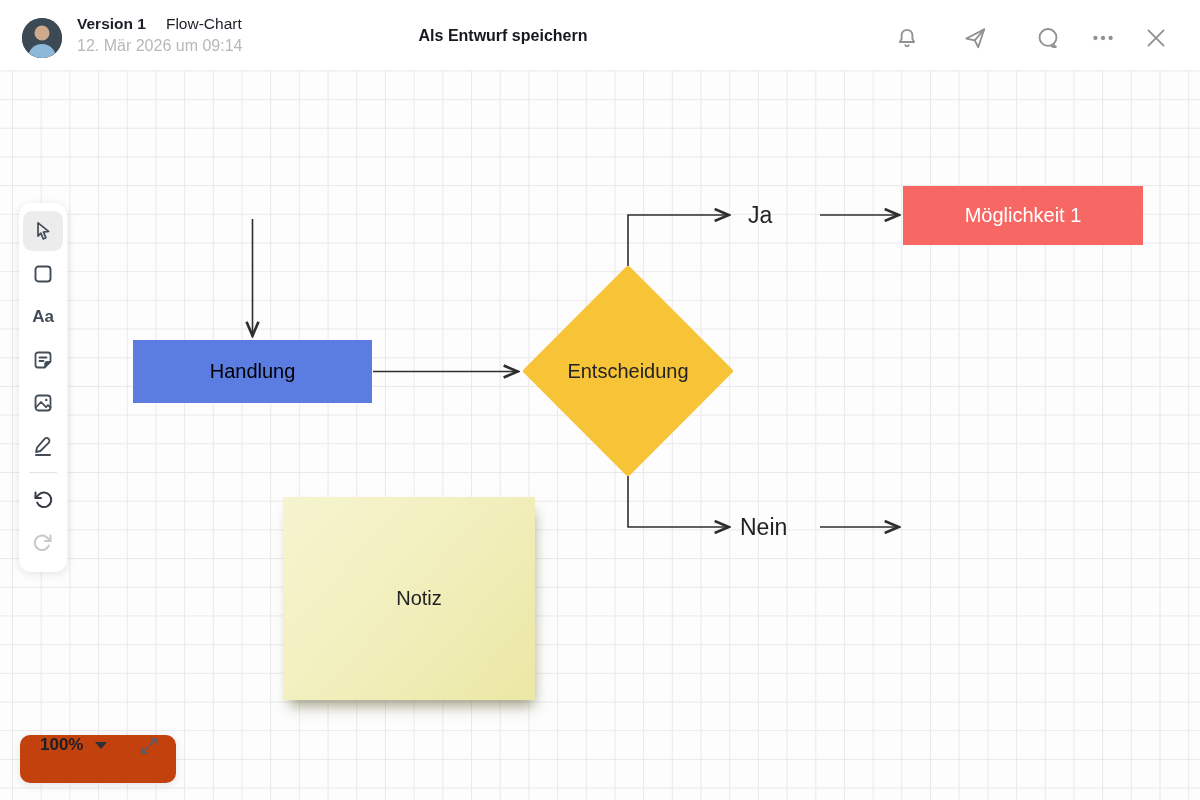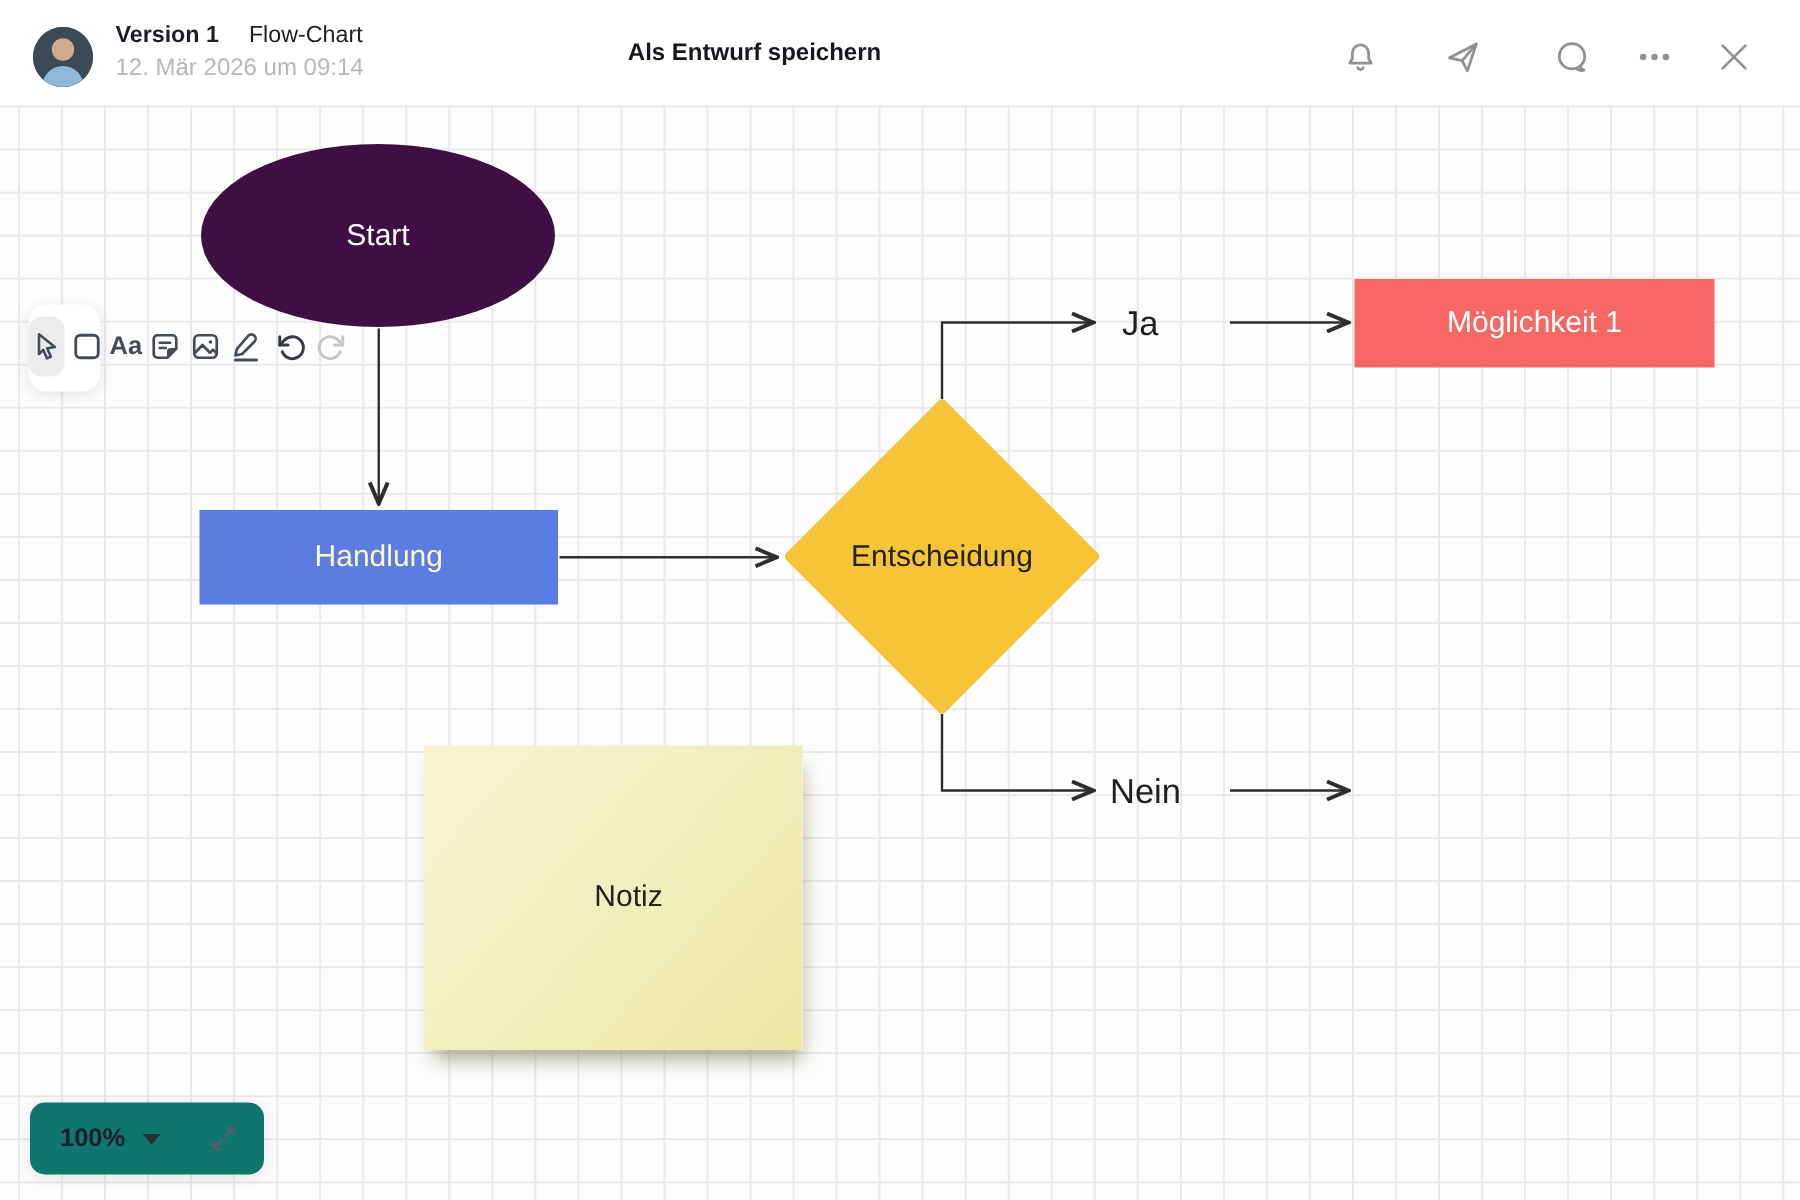--- a/index.html
+++ b/index.html
@@ -57,35 +57,35 @@
   .hicon-bell  { left:894px; }
   .hicon-send  { left:962px; }
   .hicon-chat  { left:1035px; }
   .hicon-more  { left:1090px; }
   .hicon-close { left:1143px; }
 
   
   .toolbar { position:absolute; left:19px; top:203px; width:48px; z-index:9;
              background:#fff; border-radius:12px; padding:8px 0 10px;
              box-shadow:0 2px 10px rgba(0,0,0,.10);
-             display:flex; flex-direction:row; align-items:center; gap:3px; }
+             display:flex; flex-direction:column; align-items:center; gap:3px; }
   .tool { width:40px; height:40px; border:none; background:none; border-radius:9px;
           display:flex; align-items:center; justify-content:center;
           color:#434c59; cursor:pointer; }
   .tool.selected { background:#ececec; }
   .tool.disabled { color:#c6c8cb; }
   .tool svg { width:24px; height:24px; display:block; }
   .tool-text-label { font-size:17px; font-weight:700; color:#434c59; }
   .tb-divider { width:28px; height:1px; background:#e3e3e3; margin:3px 0; }
 
   
   .zoomctl { position:absolute; left:20px; top:735px; width:156px; height:48px;
-             background:#0f766e; border-radius:10px; z-index:9;
+             background:#c2410c; border-radius:10px; z-index:9;
              box-shadow:0 2px 10px rgba(0,0,0,.10);
-             display:flex; align-items:center; }
+             display:flex; align-items:flex-start; }
   .zoom-level-btn { display:flex; align-items:center; gap:12px; border:none;
                     background:none; cursor:pointer; padding:0 0 0 20px;
                     font-family:inherit; }
   .zoom-level { font-size:17px; font-weight:700; color:#1b1f26; }
   .caret { width:0; height:0; border-left:6px solid transparent;
            border-right:6px solid transparent; border-top:7px solid #2b2f36; }
   .fit-btn { margin-left:auto; margin-right:16px; border:none; background:none;
              cursor:pointer; color:#565e6a; padding:0; }
   .fit-btn svg { width:22px; height:22px; display:block; }
 </style>
@@ -103,25 +103,22 @@
     <g fill="none" stroke="#2e2e2e" stroke-width="1.6">
       <line x1="252.5" y1="219" x2="252.5" y2="334" marker-end="url(#ah)"></line>
       <line x1="373" y1="371.5" x2="516" y2="371.5" marker-end="url(#ah)"></line>
       <polyline points="628,266 628,215 727,215" marker-end="url(#ah)"></polyline>
       <line x1="820" y1="215" x2="897" y2="215" marker-end="url(#ah)"></line>
       <polyline points="628,476 628,527 727,527" marker-end="url(#ah)"></polyline>
       <line x1="820" y1="527" x2="897" y2="527" marker-end="url(#ah)"></line>
     </g>
   </svg>
 
-  <div class="node node-start" style="background: rgb(63, 14, 66); color: rgb(255, 255, 255);">
-    <span>Start</span>
-  </div>
-
-  <div class="node node-action" style="background: rgb(91, 124, 225); color: #fef9c3;">
+
+  <div class="node node-action" style="background: rgb(91, 124, 225); color: #000000;">
     <span>Handlung</span>
   </div>
 
   <div class="node node-diamond" style="background: rgb(246, 196, 54);">
     <span class="diamond-label" style="color: rgb(35, 35, 35);">Entscheidung</span>
   </div>
 
   <div class="node node-option1" style="background: rgb(247, 103, 99); color: rgb(255, 255, 255); text-align: center;">
     <span>Möglichkeit 1</span>
   </div>

